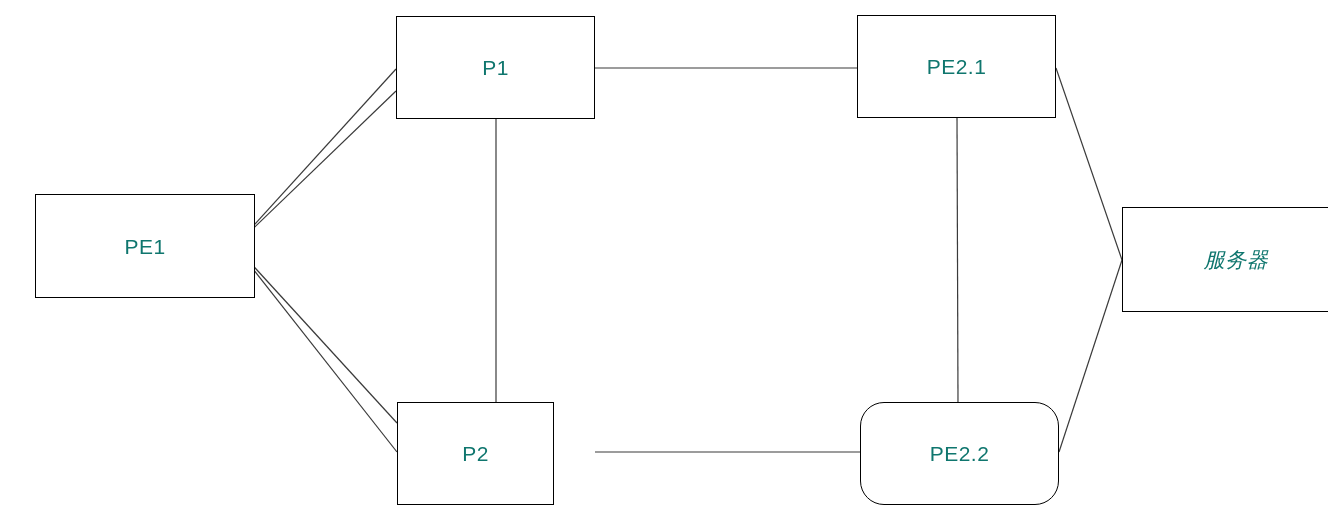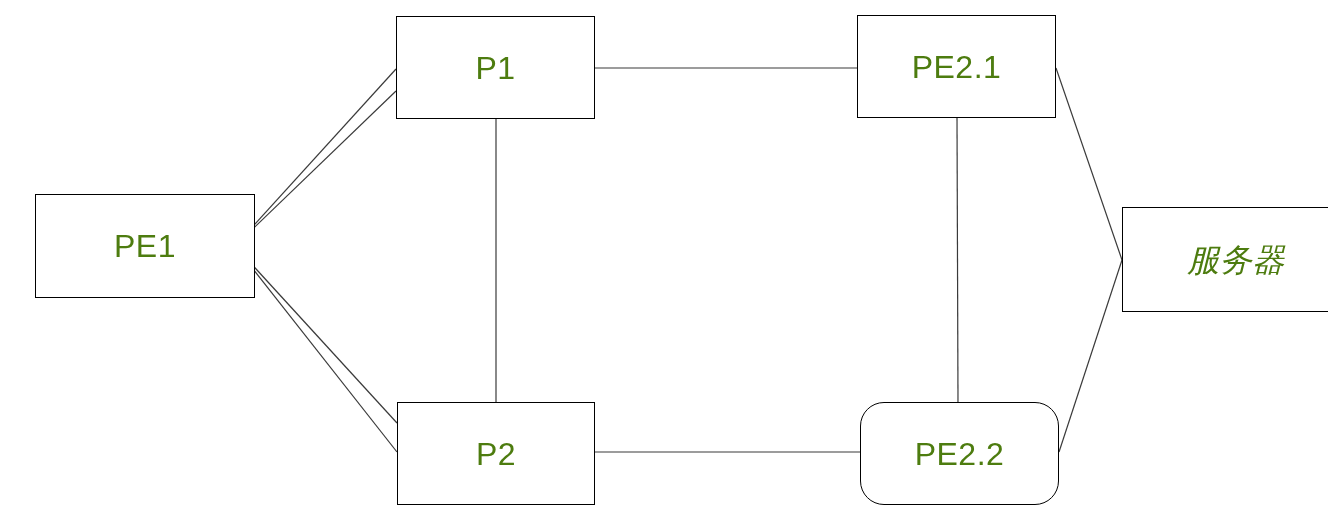--- a/index.html
+++ b/index.html
@@ -26,23 +26,23 @@
   .node {
     position: absolute;
     box-sizing: border-box;
     background: #ffffff;
     border: 1.5px solid #000000;
     display: flex;
     align-items: center;
     justify-content: center;
   }
   .node-label {
-    font-size: 32px;
+    font-size: 21px;
     font-weight: 400;
-    color: #4d7c0f;
+    color: #0f766e;
     letter-spacing: 0.5px;
     white-space: nowrap;
     line-height: 1;
   }
 </style>
 </head>
 <body>
 
 <div class="canvas">
 
@@ -60,21 +60,21 @@
     </svg>
 
   <div class="node" style="left: 35px; top: 194px; width: 220px; height: 104px; background: rgb(255, 255, 255); border-color: rgb(0, 0, 0);">
     <span class="node-label">PE1</span>
   </div>
 
   <div class="node" style="left: 396px; top: 16px; width: 199px; height: 103px; background: rgb(255, 255, 255); border-color: rgb(0, 0, 0);">
     <span class="node-label">P1</span>
   </div>
 
-  <div class="node" style="left: 397px; top: 402px; width: 198px; height: 103px; background: rgb(255, 255, 255); border-color: rgb(0, 0, 0);">
+  <div class="node" style="left: 397px; top: 402px; width: 157px; height: 103px; background: rgb(255, 255, 255); border-color: rgb(0, 0, 0);">
     <span class="node-label">P2</span>
   </div>
 
   <div class="node" style="left: 857px; top: 15px; width: 199px; height: 103px; background: rgb(255, 255, 255); border-color: rgb(0, 0, 0); justify-content: center;">
     <span class="node-label">PE2.1</span>
   </div>
 
   <div class="node" style="left: 860px; top: 402px; width: 199px; height: 103px; background: rgb(255, 255, 255); border-color: rgb(0, 0, 0); border-radius: 24px;">
     <span class="node-label">PE2.2</span>
   </div>

